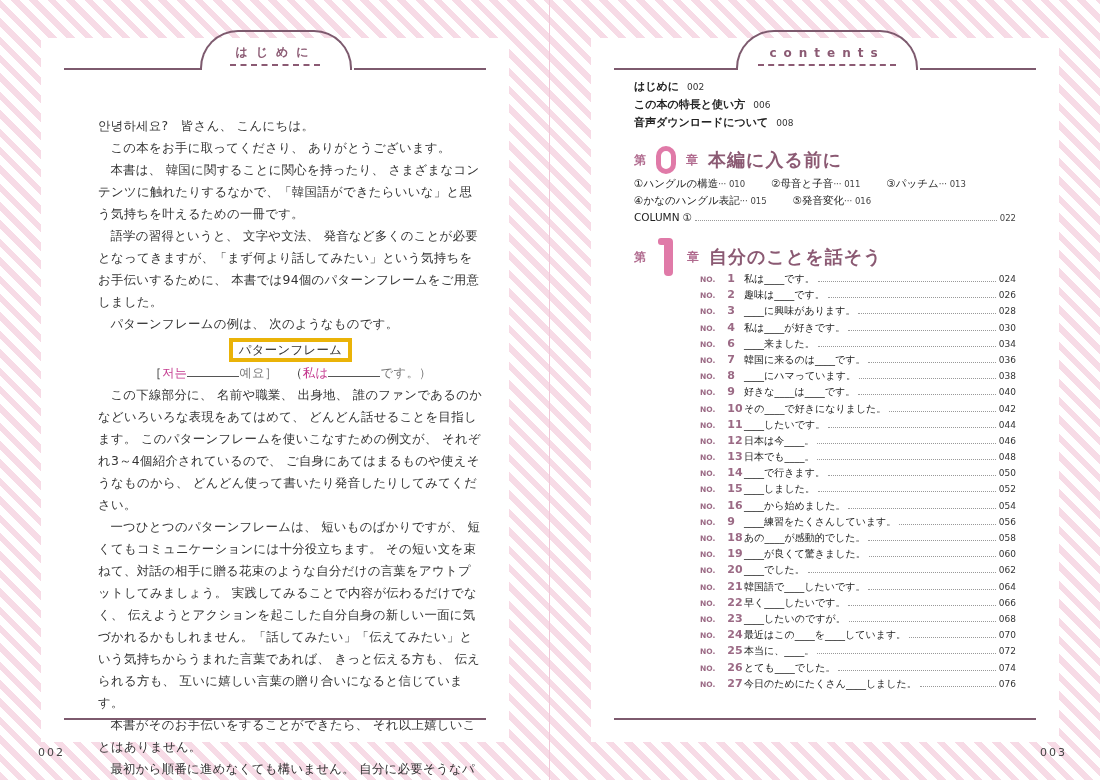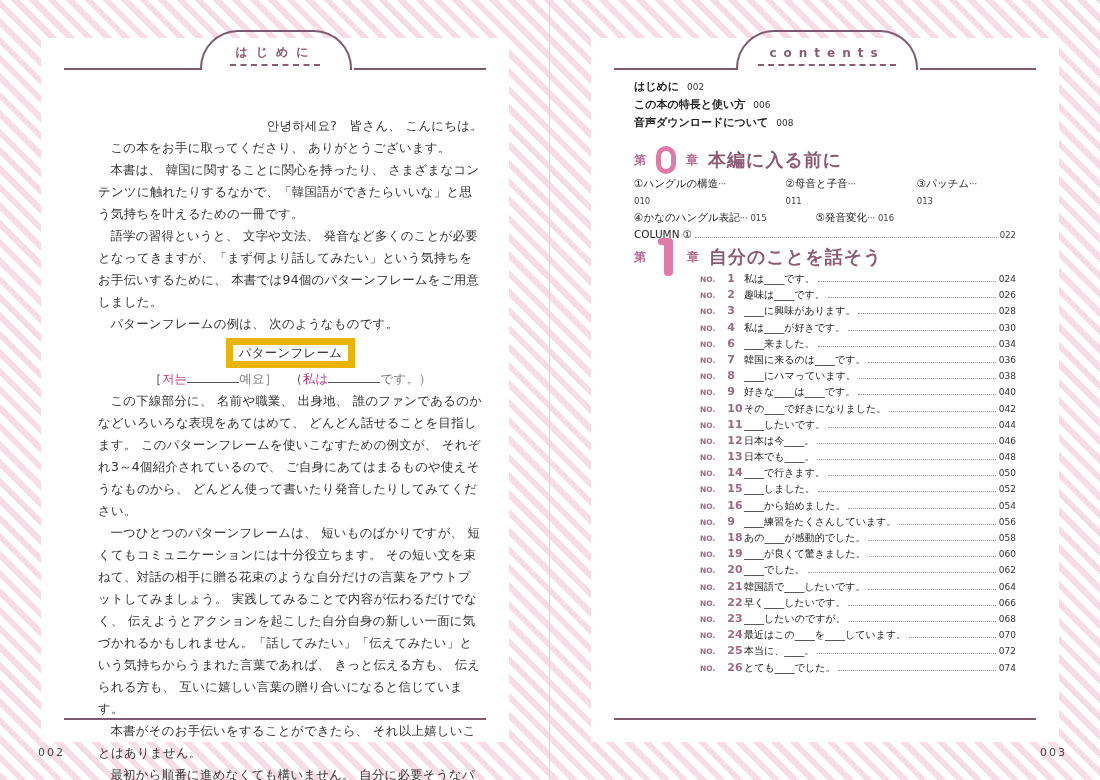--- a/index.html
+++ b/index.html
@@ -30,22 +30,22 @@
     position: absolute; height: 0; border-top: 2px dashed #8b5a73;
   }
 
   
   #left-body {
     position: absolute; left: 98px; top: 115px; width: 385px;
     font-size: 12.4px; line-height: 22px; color: #333; letter-spacing: 0.3px;
   }
   #left-body p { text-indent: 1em; }
   #left-body .center { text-align: center; text-indent: 0; }
-  #left-body .greet { text-align: right; text-indent: 0; }
-  .pf-box { display: inline-block; border: 7px solid #eab308; padding: 0 6px; line-height: 16px; margin-top: 3px; }
+  #left-body .greet { text-align: left; text-indent: 0; }
+  .pf-box { display: inline-block; border: 4px solid #eab308; padding: 0 6px; line-height: 16px; margin-top: 3px; }
   .ex-pink { color: #c43a8f; }
   .ex-gray { color: #777; }
   .ex-blank { display: inline-block; width: 52px; border-bottom: 1px solid #555; height: 12px; vertical-align: baseline; }
 
   .pageno { position: absolute; font-size: 11px; letter-spacing: 2px; color: #444; }
 
   
   .toc-intro { position: absolute; left: 634px; top: 78px; font-size: 11px; line-height: 17px; font-weight: bold; color: #222; }
   .toc-intro .pg { font-weight: normal; font-size: 9px; margin-left: 8px; color: #333; }
 
@@ -60,21 +60,21 @@
     display: inline-block; width: 9px; height: 38px; background: #e07aa8; border-radius: 2px 4px 4px 4px;
     margin: 0 14px 0 18px; position: relative; color: transparent;
   }
   .ch-num-one::before {
     content: ""; position: absolute; left: -6px; top: 0; width: 8px; height: 7px; background: #e07aa8;
     border-radius: 3px 0 0 3px;
   }
   .ch-title { font-size: 18px; font-weight: bold; color: #8b5a73; margin-left: 10px; letter-spacing: 1px; }
 
   .sec0 { position: absolute; left: 634px; top: 175px; font-size: 10.5px; line-height: 16px; color: #222; width: 382px; }
-  .sec0 .row { display: flex; gap: 23px; }
+  .sec0 .row { display: flex; }
   .sec0 .item { margin-right: 26px; }
   .sec0 .pg { font-size: 8.5px; color: #444; }
   .sec0 .col-row { display: flex; align-items: baseline; }
   .leader { flex: 1; border-bottom: 1px dotted #999; margin: 0 3px 3px 3px; }
 
   .nolist { position: absolute; left: 700px; top: 272px; width: 316px; }
   .norow { display: flex; align-items: baseline; height: 16.2px; font-size: 10px; color: #222; }
   .norow .no { width: 44px; color: #9b6a85; font-weight: bold; font-size: 11px; }
   .norow .no small { font-size: 7.5px; margin-right: 12px; }
   .norow .txt { white-space: nowrap; }
@@ -301,16 +301,22 @@
       <span class="txt">本当に、____。</span>
       <span class="leader"></span>
       <span class="pg">072</span>
     </div>
     <div class="norow">
       <span class="no"><small>NO.</small><span>26</span></span>
       <span class="txt">とても____でした。</span>
       <span class="leader"></span>
       <span class="pg">074</span>
     </div>
+    <div class="norow">
+      <span class="no"><small>NO.</small><span>27</span></span>
+      <span class="txt">今日のためにたくさん____しました。</span>
+      <span class="leader"></span>
+      <span class="pg">076</span>
+    </div>
   </div>
 
 <div class="hrule" style="left:614px; top:718px; width:422px;"></div>
 <div class="pageno" style="left:1040px; top:746px;">003</div>
 
 </body></html>

